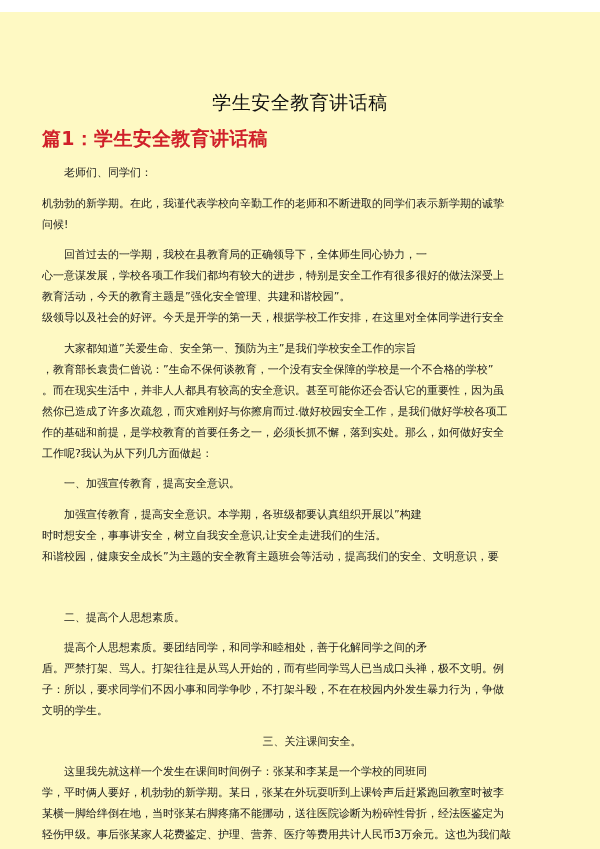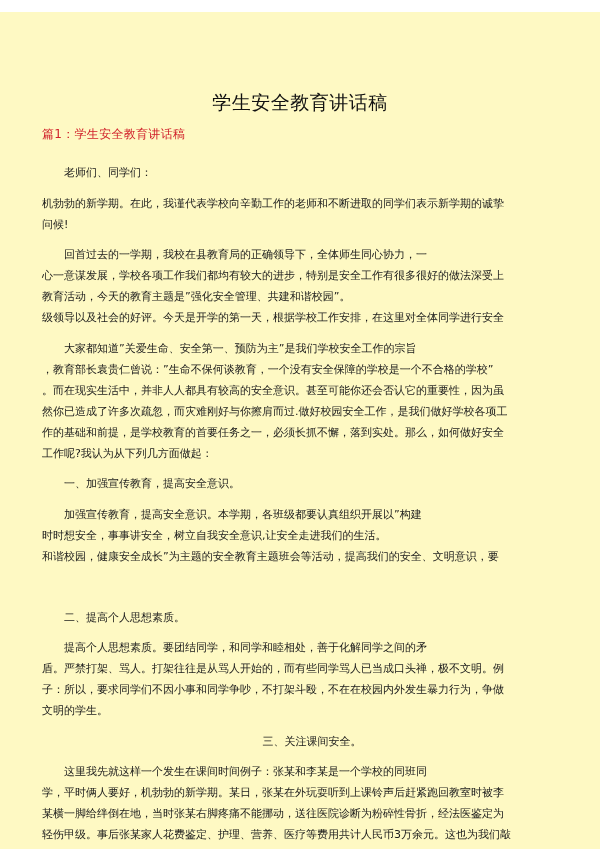--- a/index.html
+++ b/index.html
@@ -1,21 +1,21 @@
 <!DOCTYPE html>
 <html><head>
 <meta charset="utf-8">
 <style>
   html, body { margin: 0; padding: 0; background: #ffffff; }
   body { width: 600px; height: 849px; overflow: hidden; position: relative;
          font-family: "DejaVu Sans", "Liberation Sans", sans-serif; color: #1a1a1a; }
   .page { position: absolute; left: 0; top: 12px; width: 600px; height: 849px; background: #fef9c3; }
   .doc-title { position: absolute; top: 78px; left: 0; width: 600px; text-align: center;
                font-size: 19px; font-weight: normal; color: #111; letter-spacing: 0.5px; }
-  .section-title { position: absolute; top: 114px; left: 42px; font-size: 12px; font-weight: normal;
+  .section-title { position: absolute; top: 114px; left: 42px; font-size: 19px; font-weight: bold;
                    color: #d0202a; letter-spacing: 0.3px; }
   .body { position: absolute; left: 42px; top: 150px; width: 518px; font-size: 11px; line-height: 21px; }
   .p { margin: 0 0 9.5px 0; text-indent: 2em; white-space: normal; }
   .line { display: block; white-space: nowrap; }
   .first { padding-left: 2em; }
 </style>
 </head>
 <body>
 
 <div class="page">

